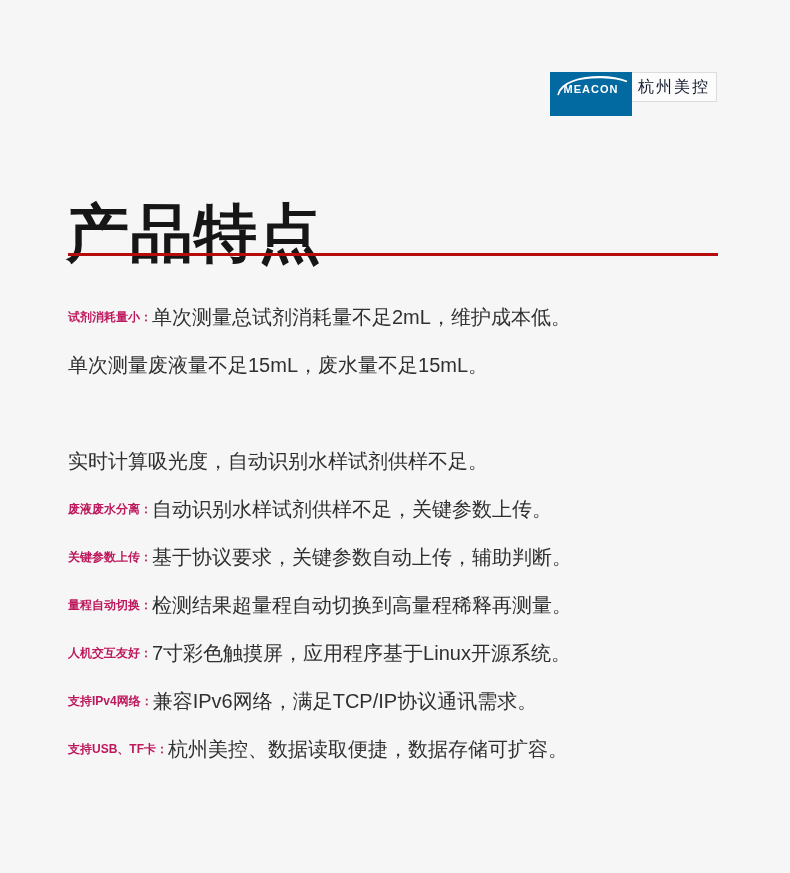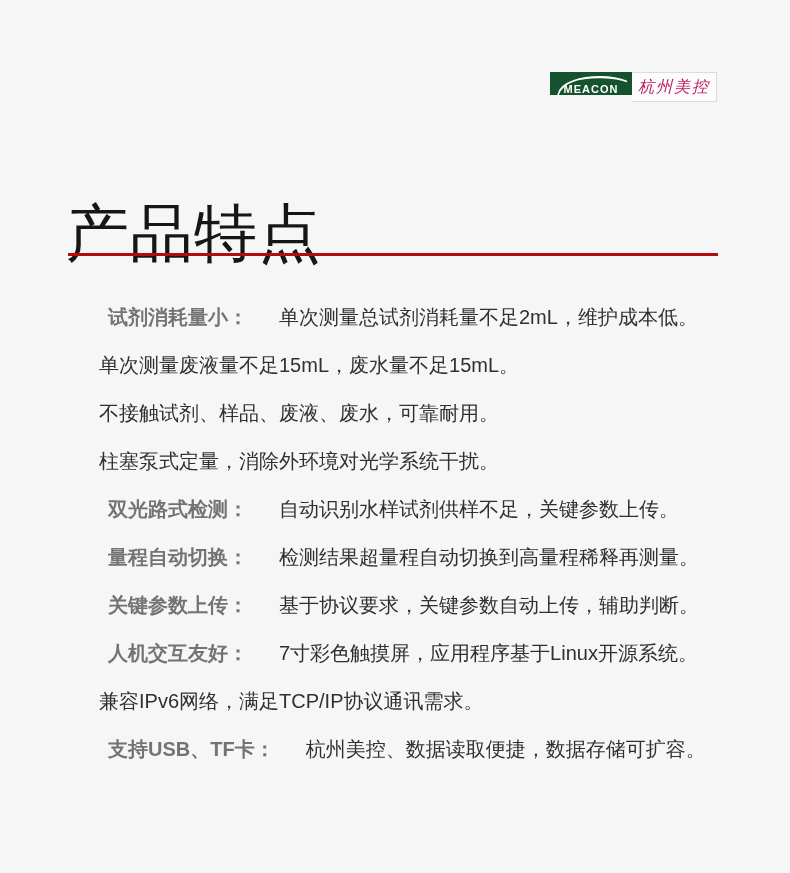--- a/index.html
+++ b/index.html
@@ -15,22 +15,22 @@
   
   .logo {
     position: absolute;
     top: 72px;
     left: 550px;
     display: flex;
     height: 30px;
   }
   .logo-mark {
     width: 82px;
-    height: 23px;
-    background: #14532d;
+    height: 44px;
+    background: #0369a1;
     position: relative;
     overflow: hidden;
   }
   .logo-mark svg { position: absolute; top: 0; left: 0; }
   .logo-brand {
     position: absolute;
     left: 0; right: 0;
     top: 12px;
     text-align: center;
     color: #ffffff;
@@ -38,38 +38,37 @@
     font-weight: bold;
     letter-spacing: 1px;
     line-height: 1;
   }
   .logo-company {
     width: 84px;
     height: 28px;
     background: #fcfcfc;
     border: 1px solid #dcdcdc;
     border-left: none;
-    color: #be185d;
+    color: #0f172a;
     font-size: 16px;
     letter-spacing: 2px;
     display: flex;
     align-items: center;
     justify-content: center;
     white-space: nowrap;
-    font-style: italic;
   }
 
   
   .page-title {
     position: absolute;
     left: 66px;
     top: 152px;
     font-size: 63px;
     line-height: 1.25;
-    font-weight: 400;
+    font-weight: 700;
     color: #161616;
     letter-spacing: 1px;
   }
   .title-rule {
     position: absolute;
     left: 68px;
     top: 253px;
     width: 650px;
     height: 3px;
     background: #b50d0d;
@@ -82,29 +81,27 @@
     top: 293px;
     width: 660px;
   }
   .feature-row {
     height: 48px;
     display: flex;
     align-items: center;
     white-space: nowrap;
   }
   .feature-label {
-    color: #737373;
-    font-size: 20px;
+    color: #be185d;
+    font-size: 12px;
     font-weight: bold;
-    margin-left: 40px;
   }
   .feature-desc {
     color: #303030;
     font-size: 20px;
-    margin-left: 31px;
   }
 </style>
 </head>
 <body>
 
 <div class="logo">
   <div class="logo-mark">
     <svg width="82" height="30" viewBox="0 0 82 30">
       <path d="M8,23 C10,10 30,5 52,5.5 C63,5.8 72,7.5 77,9.5 C70,6.5 60,4.8 50,4.8 C32,4.8 12,9 8,23 Z" fill="#ffffff" stroke="#ffffff" stroke-width="1.6" stroke-linecap="round"></path>
     </svg>
@@ -118,41 +115,41 @@
 
 <div class="features">
   <div class="feature-row">
     <span class="feature-label">试剂消耗量小：</span>
     <span class="feature-desc">单次测量总试剂消耗量不足2mL，维护成本低。</span>
   </div>
   <div class="feature-row">
     <span class="feature-desc">单次测量废液量不足15mL，废水量不足15mL。</span>
   </div>
   <div class="feature-row">
-    <span class="feature-desc">不接触试剂、样品、废液、废水，可靠耐用。</span>
   </div>
   <div class="feature-row">
-    <span class="feature-desc">柱塞泵式定量，消除外环境对光学系统干扰。</span>
+    <span class="feature-desc">实时计算吸光度，自动识别水样试剂供样不足。</span>
   </div>
   <div class="feature-row">
-    <span class="feature-label">双光路式检测：</span>
+    <span class="feature-label">废液废水分离：</span>
     <span class="feature-desc">自动识别水样试剂供样不足，关键参数上传。</span>
+  </div>
+  <div class="feature-row">
+    <span class="feature-label">关键参数上传：</span>
+    <span class="feature-desc">基于协议要求，关键参数自动上传，辅助判断。</span>
   </div>
   <div class="feature-row">
     <span class="feature-label">量程自动切换：</span>
     <span class="feature-desc">检测结果超量程自动切换到高量程稀释再测量。</span>
   </div>
   <div class="feature-row">
-    <span class="feature-label">关键参数上传：</span>
-    <span class="feature-desc">基于协议要求，关键参数自动上传，辅助判断。</span>
-  </div>
-  <div class="feature-row">
     <span class="feature-label">人机交互友好：</span>
     <span class="feature-desc">7寸彩色触摸屏，应用程序基于Linux开源系统。</span>
   </div>
   <div class="feature-row">
+    <span class="feature-label">支持IPv4网络：</span>
     <span class="feature-desc">兼容IPv6网络，满足TCP/IP协议通讯需求。</span>
   </div>
   <div class="feature-row">
     <span class="feature-label">支持USB、TF卡：</span>
     <span class="feature-desc">杭州美控、数据读取便捷，数据存储可扩容。</span>
   </div>
 </div>
 
 </body></html>

